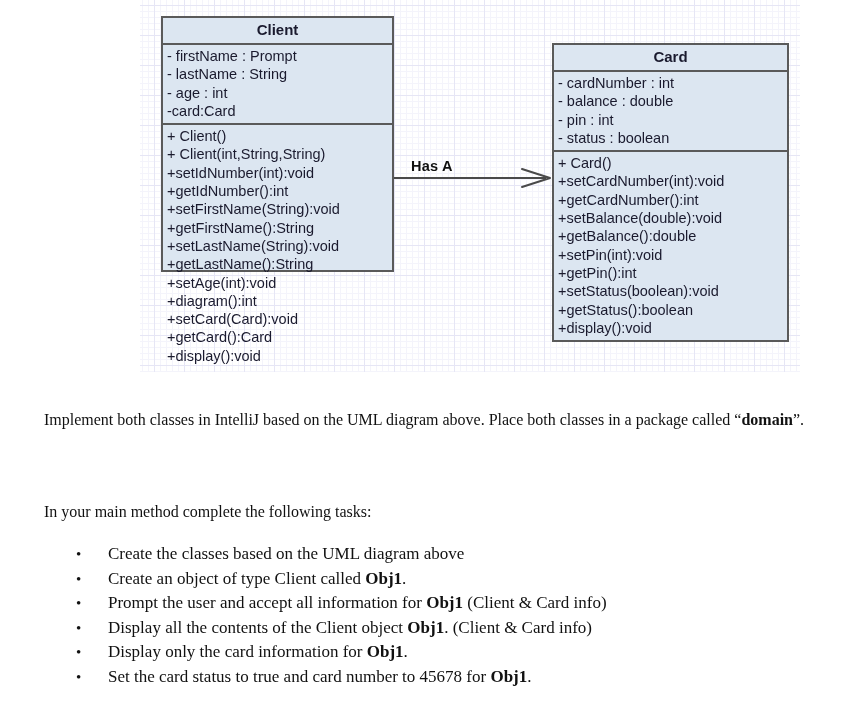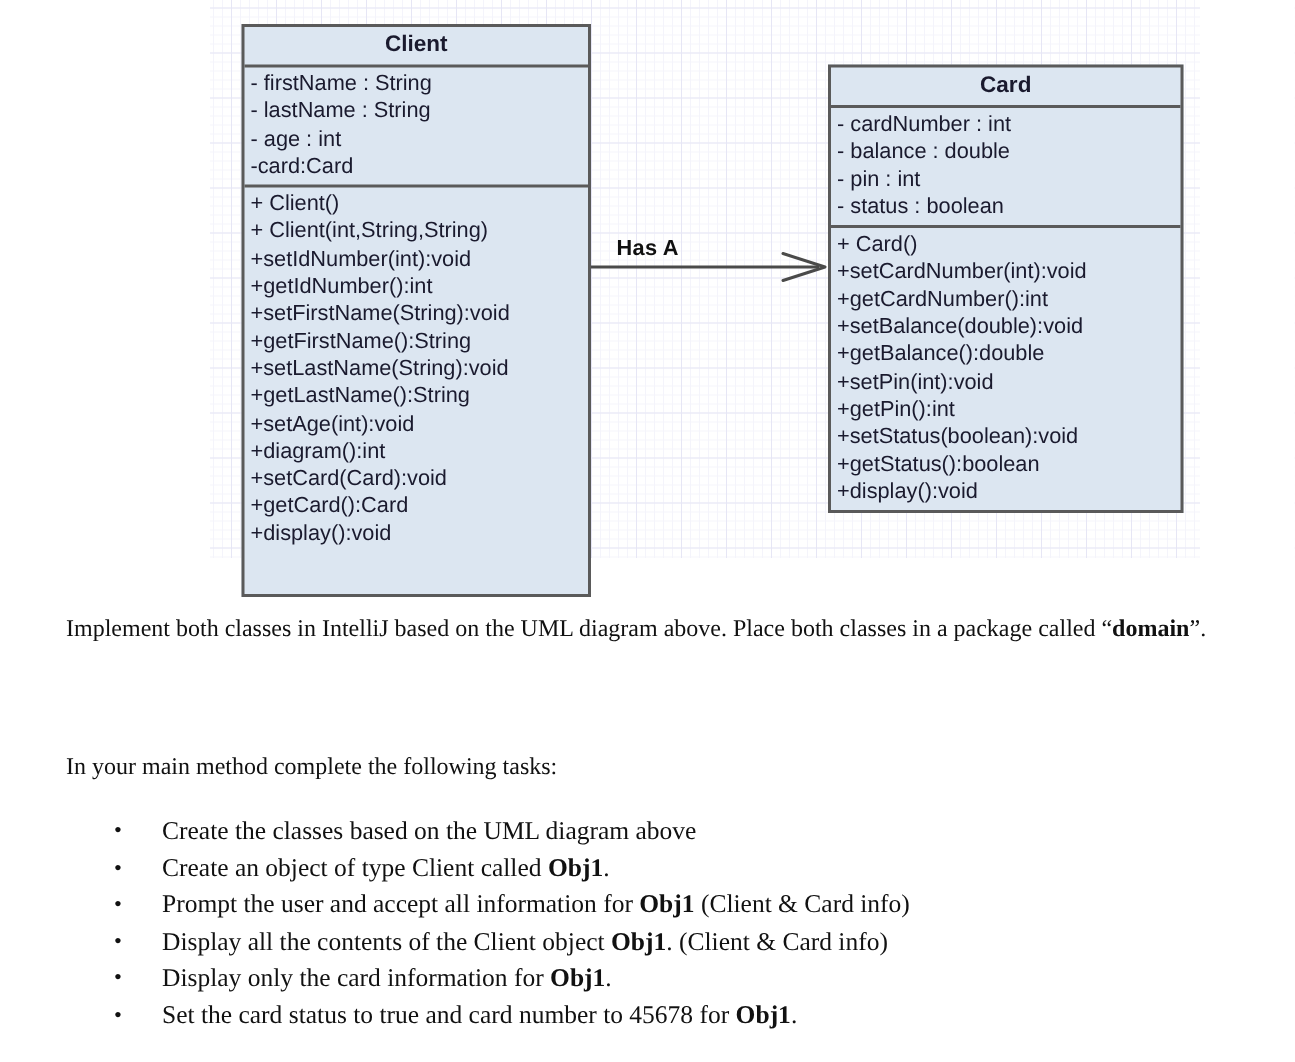--- a/index.html
+++ b/index.html
@@ -68,21 +68,21 @@
   }
   .uml-attrs {
     border-bottom: 2px solid #5a5a5a;
   }
   .uml-row {
     font-size: 14.5px;
     line-height: 18.3px;
     white-space: pre;
   }
 
-  #client-box { left: 161px; top: 16px;  width: 233px; height: 382px; }
+  #client-box { left: 161px; top: 16px;  width: 233px; height: 256px; }
   #card-box   { left: 552px; top: 43px;  width: 237px; height: 299px; }
 
   
   #assoc-line {
     position: absolute;
     left: 394px;
     top: 177px;
     width: 152px;
     height: 2px;
     background: #4a4a4a;
@@ -161,21 +161,21 @@
 
 <div id="uml-canvas">
 
   <div class="grid-mask" id="mask-left"></div>
   <div class="grid-mask" id="mask-right"></div>
   <div class="grid-mask" id="mask-bottom"></div>
 
   <div class="uml-class" id="client-box">
     <div class="uml-class-name">Client</div>
     <div class="uml-compartment uml-attrs">
-      <div class="uml-row">- firstName : String</div>
+      <div class="uml-row">- firstName : Prompt</div>
       <div class="uml-row">- lastName : String</div>
       <div class="uml-row">- age : int</div>
       <div class="uml-row">-card:Card</div>
     </div>
     <div class="uml-compartment">
       <div class="uml-row">+ Client()</div>
       <div class="uml-row">+ Client(int,String,String)</div>
       <div class="uml-row">+setIdNumber(int):void</div>
       <div class="uml-row">+getIdNumber():int</div>
       <div class="uml-row">+setFirstName(String):void</div>

